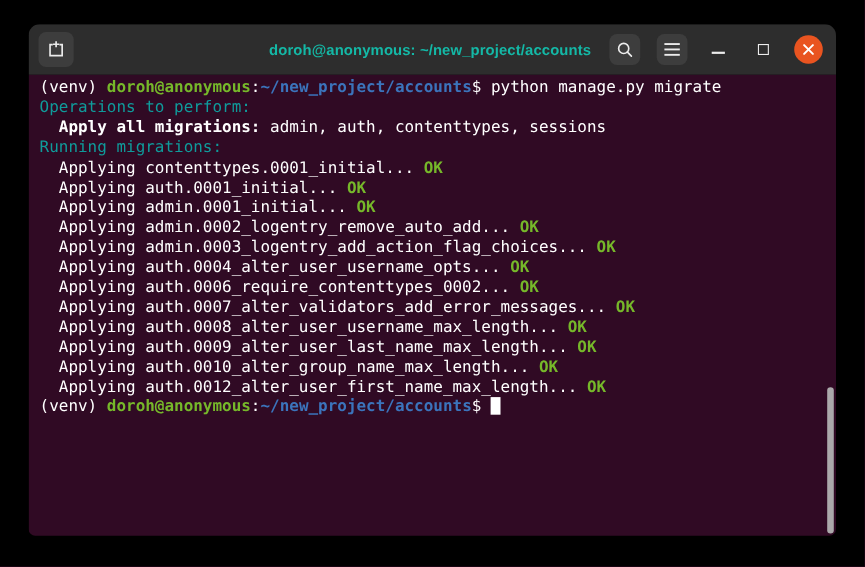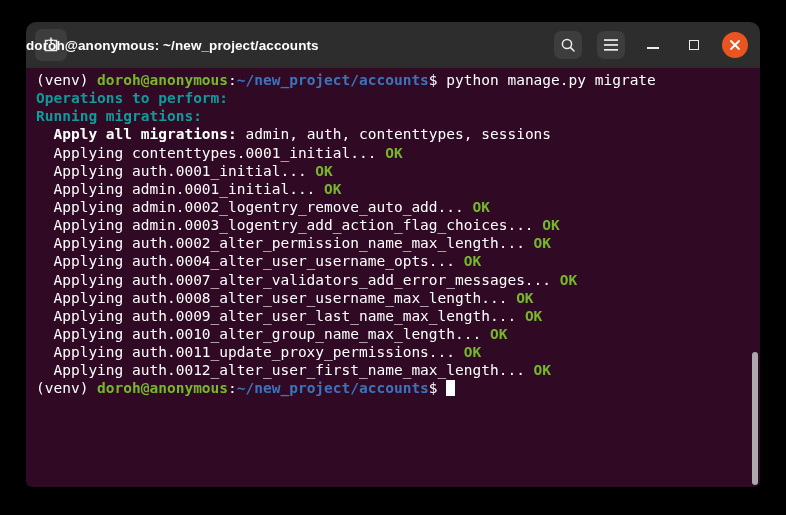--- a/index.html
+++ b/index.html
@@ -11,22 +11,22 @@
     position:absolute;left:26px;top:22px;width:734px;height:465px;
     border-radius:10px 10px 6px 6px;overflow:hidden;
     box-shadow:0 6px 22px rgba(0,0,0,.7);
   }
   
   .titlebar{
     height:46px;background:var(--titlebar-bg);display:flex;align-items:center;
     position:relative;
   }
   .title{
-    position:absolute;left:0;right:4px;text-align:left;
-    color:#ffffff;font-weight:bold;font-size:13.5px;pointer-events:none;
+    position:absolute;left:0;right:4px;text-align:center;
+    color:#14b8a6;font-weight:bold;font-size:13.5px;pointer-events:none;
     letter-spacing:.1px;
   }
   button{appearance:none;-webkit-appearance:none;border:none;background:none;padding:0;cursor:default;}
   .tb-btn{
     width:28px;height:28px;border-radius:7px;background:var(--btn-bg);
     display:flex;align-items:center;justify-content:center;flex:0 0 auto;
   }
   .tb-btn.big{width:32px;height:32px;margin-left:9px;}
   .tb-right{margin-left:auto;display:flex;align-items:center;gap:15px;padding-right:12px;}
   .winctl{
@@ -42,21 +42,21 @@
     height:485px;background:var(--term-bg);position:relative;box-sizing:border-box;
     padding:3px 0 0 10px;overflow:hidden;
   }
   .line{
     white-space:pre;font-family:"DejaVu Sans Mono","Liberation Mono",monospace;
     font-size:14.5px;line-height:18.15px;height:18.15px;color:var(--fg);
   }
   .sg-w{color:var(--fg);}
   .sg-wb{color:var(--fg);font-weight:bold;}
   .sg-g{color:var(--green);font-weight:bold;}
-  .sg-c{color:var(--cyan);font-weight:bold;}
+  .sg-c{color:var(--cyan);font-weight:normal;}
   .sg-b{color:var(--blue);font-weight:bold;}
   .cursor{
     display:inline-block;width:9px;height:16px;background:var(--fg);
     vertical-align:-3px;
   }
   .scroll-thumb{
     position:absolute;right:2px;top:284px;width:6px;height:133px;
     background:var(--scrollbar);border-radius:3px;
   }
 </style>
@@ -102,33 +102,32 @@
           <line x1="10" y1="2" x2="2" y2="10" stroke="#fff" stroke-width="1.8" stroke-linecap="round"></line>
         </svg>
       </button>
     </div>
   </div>
 
   <div class="terminal">
     <div>
         <div class="line"><span class="sg-w">(venv) </span><span class="sg-g">doroh@anonymous</span><span class="sg-w">:</span><span class="sg-b">~/new_project/accounts</span><span class="sg-w">$ python manage.py migrate</span></div>
         <div class="line"><span class="sg-c">Operations to perform:</span></div>
+        <div class="line"><span class="sg-w">  </span><span class="sg-wb">Apply all migrations:</span><span class="sg-w"> admin, auth, contenttypes, sessions</span></div>
         <div class="line"><span class="sg-c">Running migrations:</span></div>
-        <div class="line"><span class="sg-w">  </span><span class="sg-wb">Apply all migrations:</span><span class="sg-w"> admin, auth, contenttypes, sessions</span></div>
         <div class="line"><span class="sg-w">  Applying contenttypes.0001_initial... </span><span class="sg-g">OK</span></div>
         <div class="line"><span class="sg-w">  Applying auth.0001_initial... </span><span class="sg-g">OK</span></div>
         <div class="line"><span class="sg-w">  Applying admin.0001_initial... </span><span class="sg-g">OK</span></div>
         <div class="line"><span class="sg-w">  Applying admin.0002_logentry_remove_auto_add... </span><span class="sg-g">OK</span></div>
         <div class="line"><span class="sg-w">  Applying admin.0003_logentry_add_action_flag_choices... </span><span class="sg-g">OK</span></div>
-        <div class="line"><span class="sg-w">  Applying auth.0002_alter_permission_name_max_length... </span><span class="sg-g">OK</span></div>
         <div class="line"><span class="sg-w">  Applying auth.0004_alter_user_username_opts... </span><span class="sg-g">OK</span></div>
+        <div class="line"><span class="sg-w">  Applying auth.0006_require_contenttypes_0002... </span><span class="sg-g">OK</span></div>
         <div class="line"><span class="sg-w">  Applying auth.0007_alter_validators_add_error_messages... </span><span class="sg-g">OK</span></div>
         <div class="line"><span class="sg-w">  Applying auth.0008_alter_user_username_max_length... </span><span class="sg-g">OK</span></div>
         <div class="line"><span class="sg-w">  Applying auth.0009_alter_user_last_name_max_length... </span><span class="sg-g">OK</span></div>
         <div class="line"><span class="sg-w">  Applying auth.0010_alter_group_name_max_length... </span><span class="sg-g">OK</span></div>
-        <div class="line"><span class="sg-w">  Applying auth.0011_update_proxy_permissions... </span><span class="sg-g">OK</span></div>
         <div class="line"><span class="sg-w">  Applying auth.0012_alter_user_first_name_max_length... </span><span class="sg-g">OK</span></div>
         <div class="line"><span class="sg-w">(venv) </span><span class="sg-g">doroh@anonymous</span><span class="sg-w">:</span><span class="sg-b">~/new_project/accounts</span><span class="sg-w">$ </span><span class="cursor"></span></div>
       </div>
     <div class="scroll-thumb"></div>
   </div>
 
 </div>
 
 </body></html>

